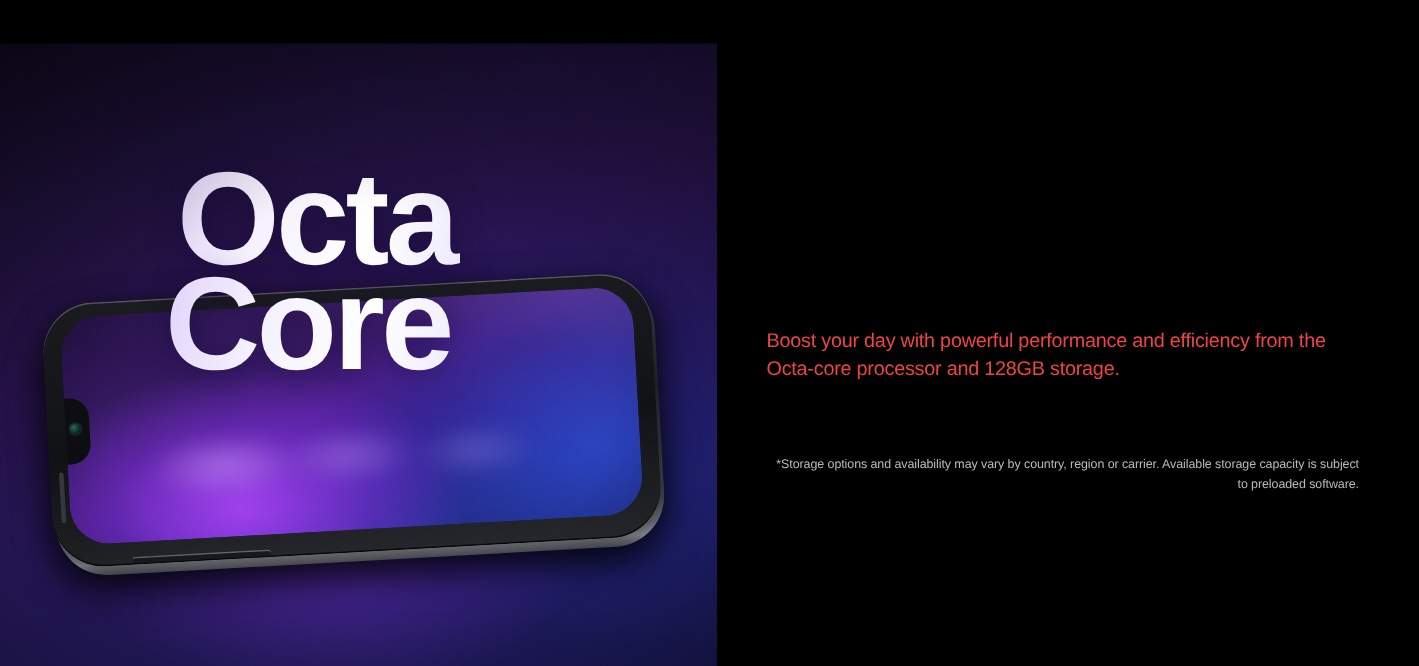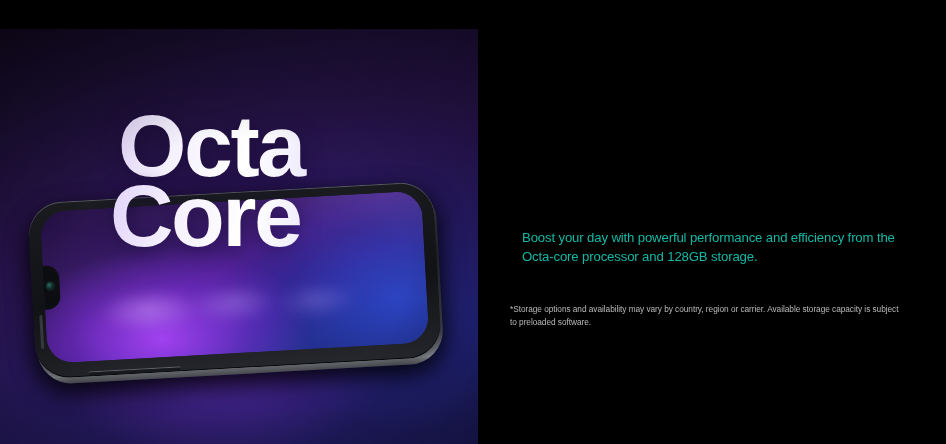--- a/index.html
+++ b/index.html
@@ -289,41 +289,42 @@
     line-height: 1.10;
     letter-spacing: -0.9px;
   }
   .headline .hl-line { display: block; }
 
   .subcopy {
     position: absolute;
     left: 32px;
     top: 216px;
     width: 382px;
-    margin: 12px;
-    color: #14b8a6;
+    margin: 1px;
+    color: #ef4444;
     font-family: "Liberation Sans", sans-serif;
     font-weight: 400;
     font-size: 13.2px;
     line-height: 1.45;
     letter-spacing: -0.15px;
   }
 
   .disclaimer {
     position: absolute;
     left: 32px;
     top: 303px;
     width: 396px;
     margin: 0;
     color: #b9b9b9;
     font-family: "Liberation Sans", sans-serif;
     font-weight: 400;
     font-size: 8.3px;
     line-height: 1.55;
     letter-spacing: -0.05px;
+    text-align: right;
   }
 </style>
 </head>
 <body>
 
 <div class="banner">
 
   <div class="hero-panel">
 
     <div class="hero-bg"></div>

